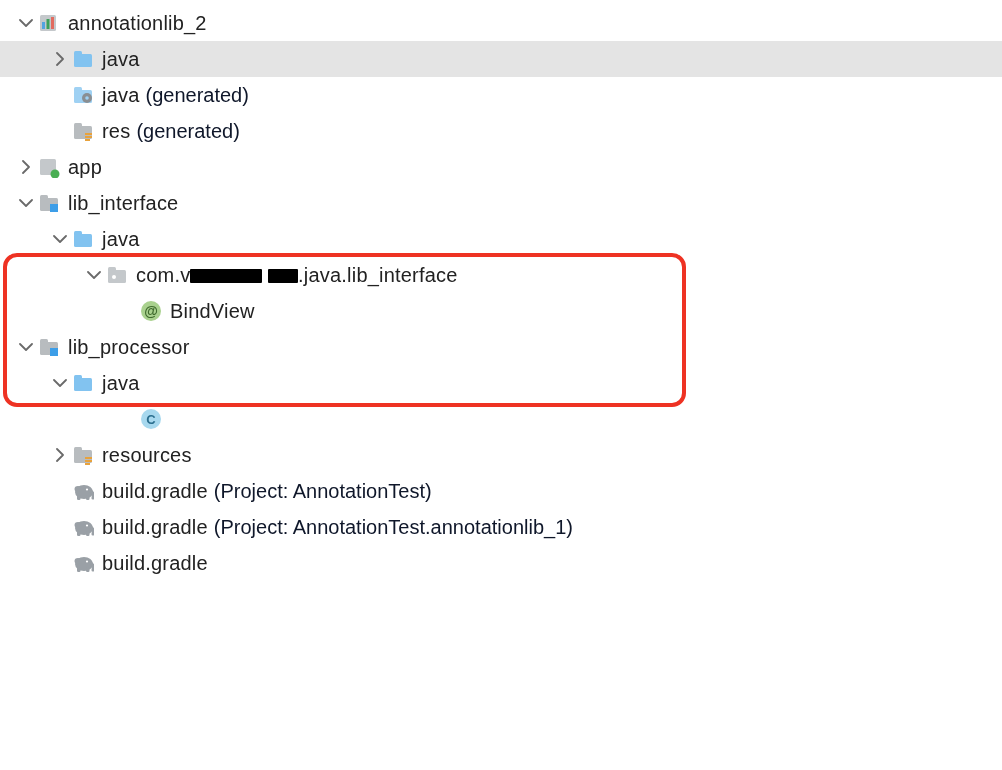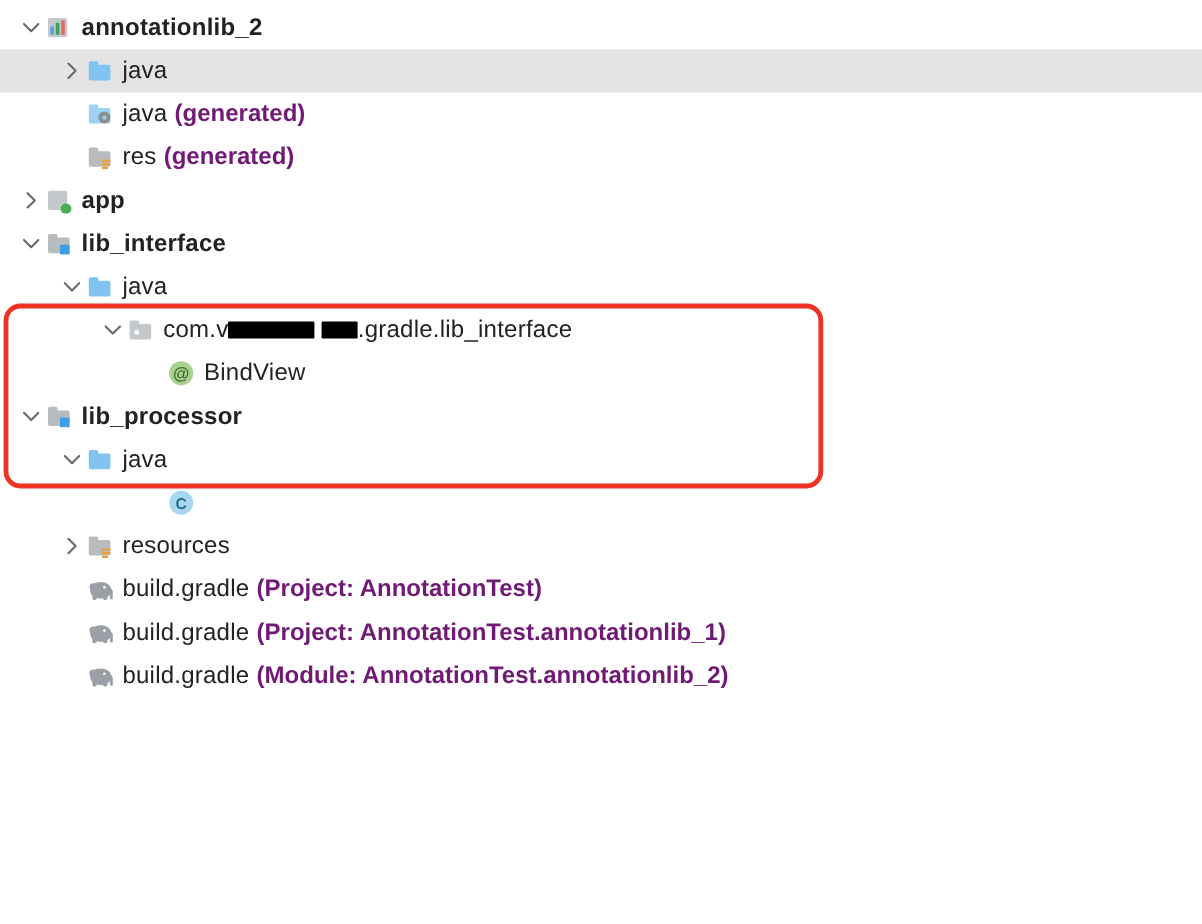--- a/index.html
+++ b/index.html
@@ -35,22 +35,22 @@
   .icon {
     width: 22px;
     height: 22px;
     display: inline-flex;
     align-items: center;
     justify-content: center;
     margin-right: 8px;
     flex-shrink: 0;
   }
   .lbl { letter-spacing: 0.2px; }
-  .bold { font-weight: 700; }
-  .hint { color: #701a75; margin-left: 6px; font-weight: bold; }
+  .bold { font-weight: 400; }
+  .hint { color: #0f172a; margin-left: 6px; }
   .indent { display:inline-block; flex-shrink:0; }
   .highlight-box {
     position: absolute;
     left: 3px;
     top: 253px;
     width: 683px;
     height: 154px;
     border: 4px solid #ee3223;
     border-radius: 14px;
     pointer-events: none;
@@ -250,21 +250,21 @@
         <svg width="14" height="14">
           <use href="#chev-down"></use>
         </svg>
       </span>
     <span class="icon">
         <svg width="20" height="20">
           <use href="#folder-pkg"></use>
         </svg>
       </span>
     <span class="lbl">
-      <span>com.v</span><span class="redact" style="width:72px"></span><span>&nbsp;</span><span class="redact" style="width:30px"></span><span>.gradle.lib_interface</span>
+      <span>com.v</span><span class="redact" style="width:72px"></span><span>&nbsp;</span><span class="redact" style="width:30px"></span><span>.java.lib_interface</span>
     </span>
   </div>
 
   <div class="tree-row">
     <span class="indent" style="width:120px"></span>
     <span class="blank-arrow"></span>
     <span class="icon">
         <svg width="22" height="22">
           <use href="#annotation"></use>
         </svg>
@@ -355,18 +355,17 @@
 
   <div class="tree-row">
     <span class="indent" style="width:52px"></span>
     <span class="blank-arrow"></span>
     <span class="icon">
         <svg width="24" height="22">
           <use href="#elephant"></use>
         </svg>
       </span>
     <span class="lbl">build.gradle</span>
-    <span class="hint">(Module: AnnotationTest.annotationlib_2)</span>
   </div>
 
 </div>
 
 <div class="highlight-box"></div>
 
 </body></html>

